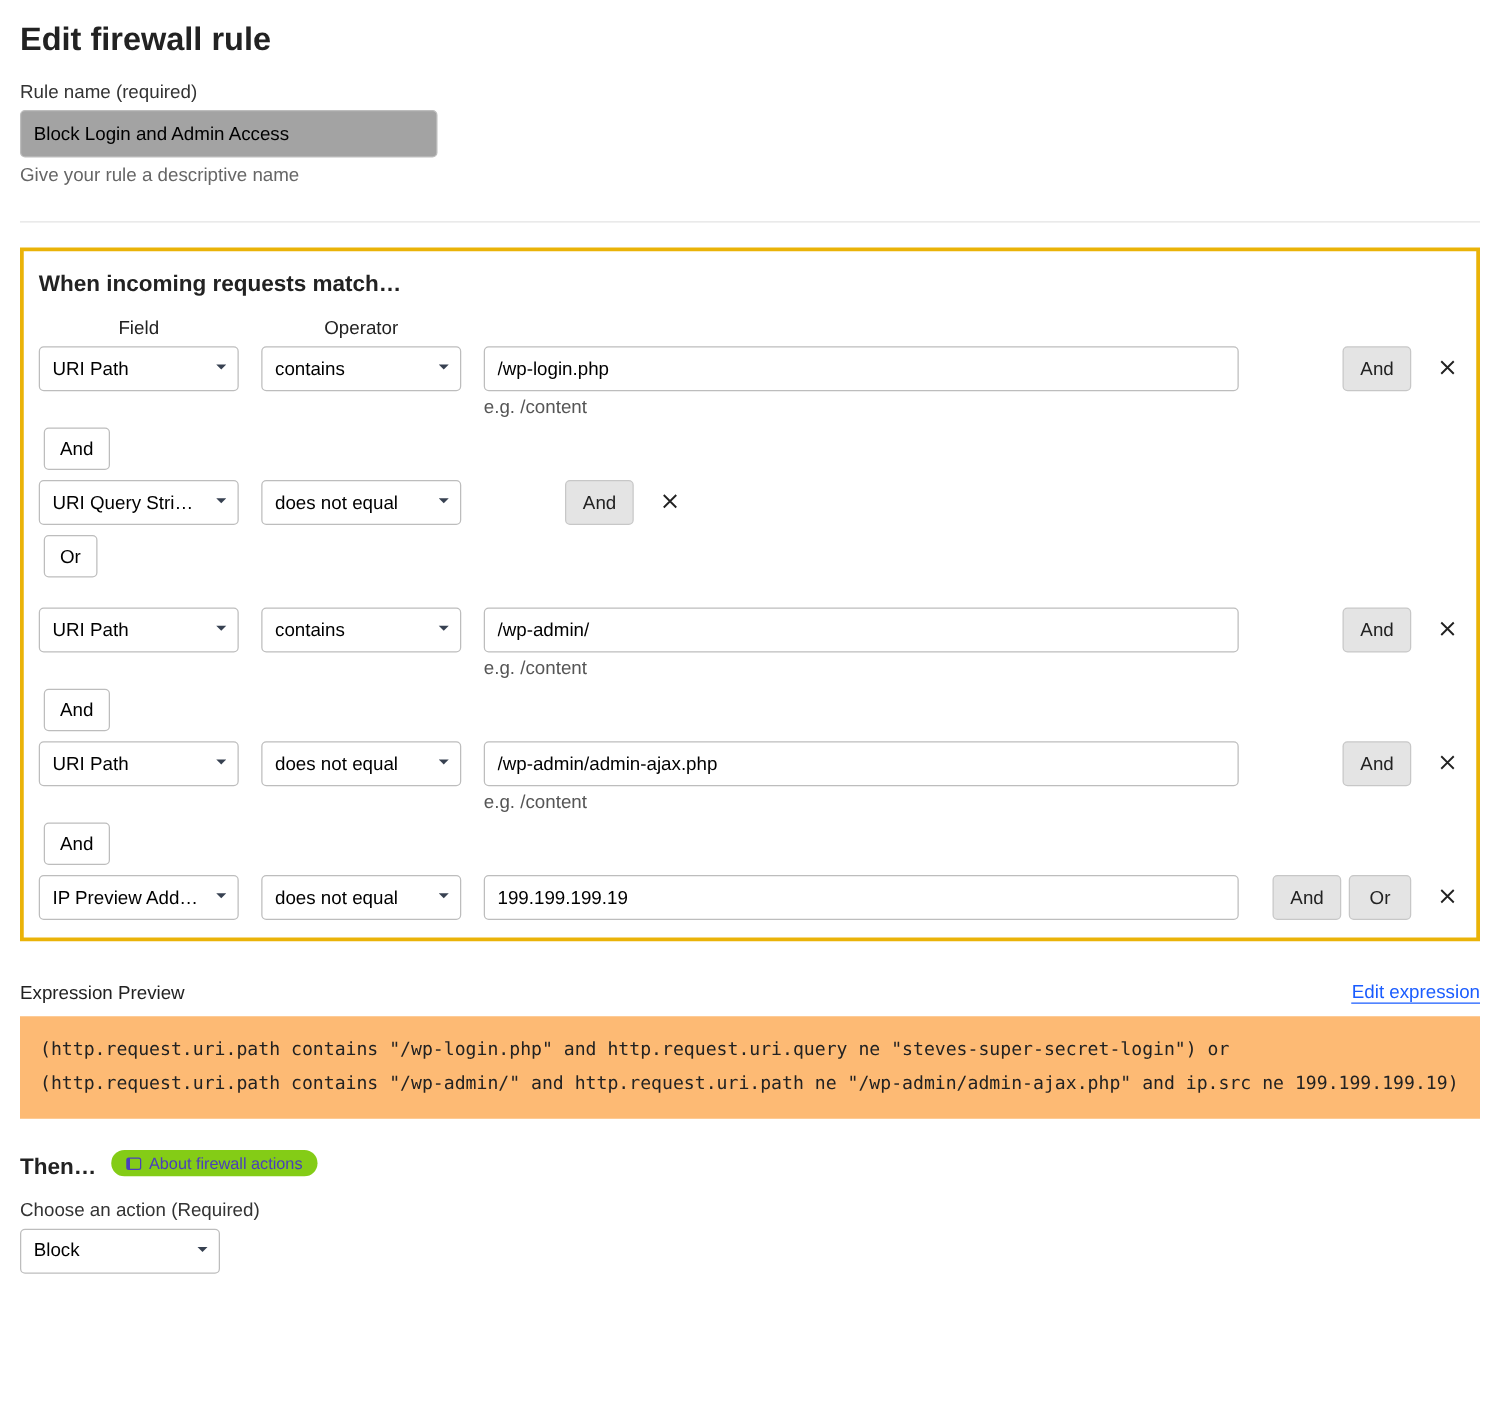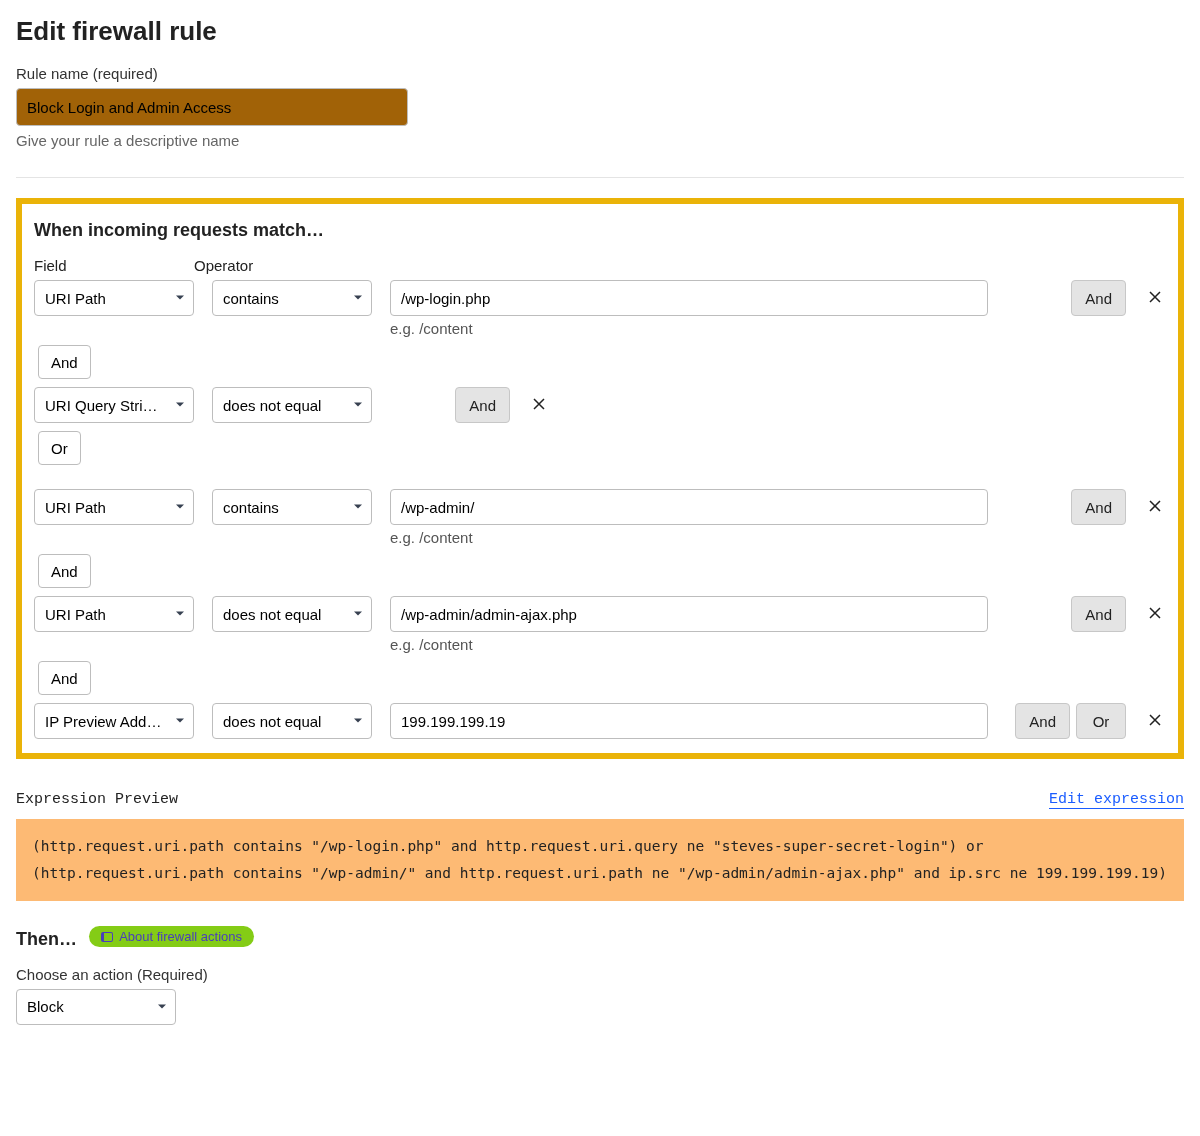--- a/index.html
+++ b/index.html
@@ -15,50 +15,52 @@
     font-size: 26px;
     font-weight: 600;
     margin: 0 0 18px 0;
   }
   .field-label {
     font-size: 15px;
     color: #333;
     margin-bottom: 6px;
   }
   .text-input {
-    width: 392px;
+    width: 334px;
     height: 38px;
     padding: 6px 10px;
     border: 1px solid #bdbdbd;
     border-radius: 4px;
     font-size: 15px;
-    background: #a16207;
+    background: #a3a3a3;
   }
   .help-text {
     color: #666;
     font-size: 15px;
     margin-top: 6px;
   }
   .hr {
     border: none;
     border-top: 1px solid #e4e4e4;
     margin: 28px 0 20px 0;
   }
   .highlight-box {
-    border: 6px solid #eab308;
+    border: 3px solid #eab308;
     padding: 12px 12px 14px 12px;
   }
   h2 {
     font-size: 18px;
     font-weight: 600;
     margin: 4px 0 16px 0;
   }
   .col-headers {
     display: flex;
+    gap: 18px;
     margin-bottom: 6px;
+    text-align: center;
   }
   .col-field { width: 160px; }
   .col-op    { width: 160px; }
   .col-value { flex: 1; }
   .col-btns  { width: 120px; }
   .col-close { width: 22px; }
 
   .row {
     display: flex;
     gap: 18px;
@@ -146,23 +148,22 @@
   }
   .btn-cell {
     display:flex;
     gap:6px;
     justify-content:flex-end;
     width:120px;
   }
   .preview-head {
     display: flex;
     justify-content: space-between;
-    align-items: flex-start;
+    align-items: center;
     margin-top: 32px;
-    font-family: Liberation Mono, monospace;
   }
   .preview-link {
     color: #1a5cff;
     font-size: 15px;
     border-bottom: 1px solid #1a5cff;
     cursor: pointer;
   }
   .code-block {
     background: #fdba74;
     padding: 14px 16px;

